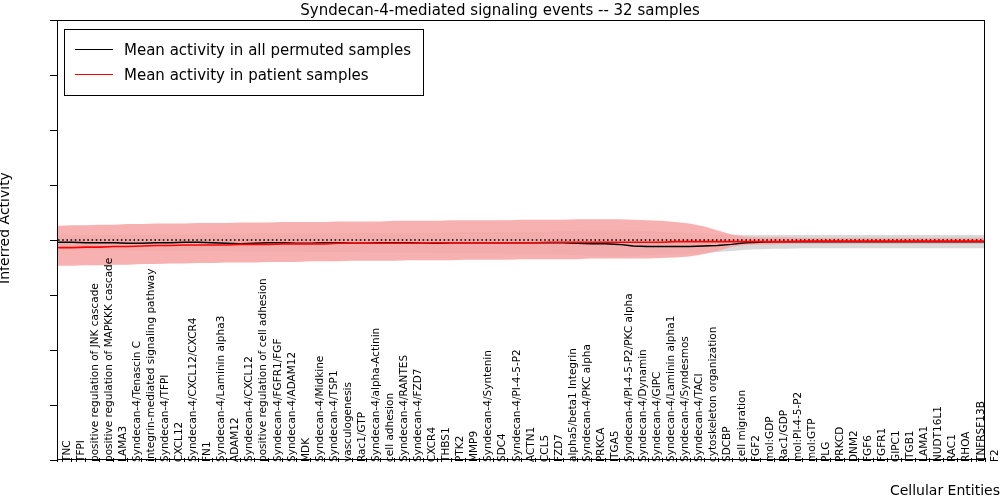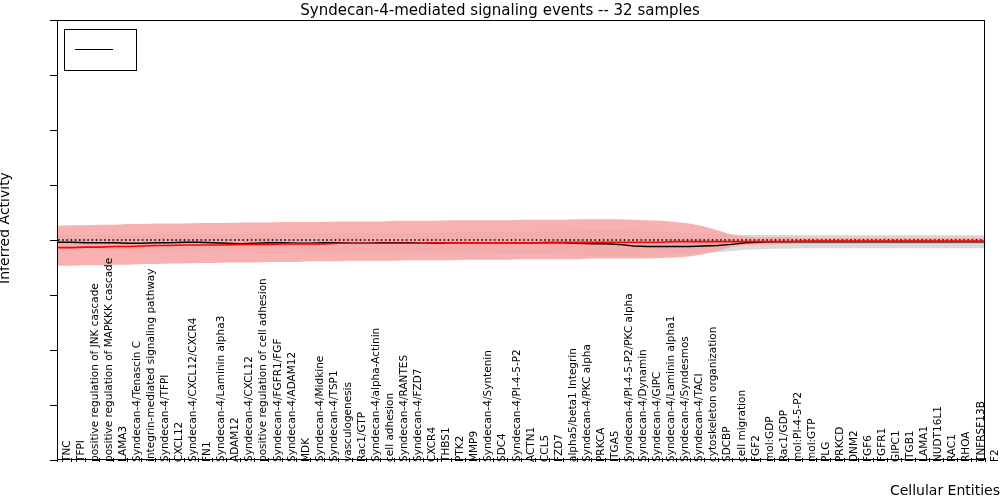--- a/index.html
+++ b/index.html
@@ -213,16 +213,21 @@
       <div class="xl" style="left: 917.539px;">TNFRSF13B</div>
       <div class="xtickmark" style="left: 913.939px; top: -4px;"></div>
       <div class="xl" style="left: 931.6px;">F2</div>
       <div class="xtickmark" style="left: 928px; top: -4px;"></div>
     </div>
   <div id="xlabel">Cellular Entities</div>
 
   <div id="legend">
     <div class="lrow">
       <span class="lline" id="ll0" style="border-top: 1.6px solid rgb(0, 0, 0);"></span>
+      <span class="ltxt">Mean activity in all permuted samples</span>
+    </div>
+    <div class="lrow">
+      <span class="lline" id="ll1" style="border-top: 1.6px solid rgb(255, 0, 0);"></span>
+      <span class="ltxt">Mean activity in patient samples</span>
     </div>
   </div>
 
 </div>
 
 </body></html>

